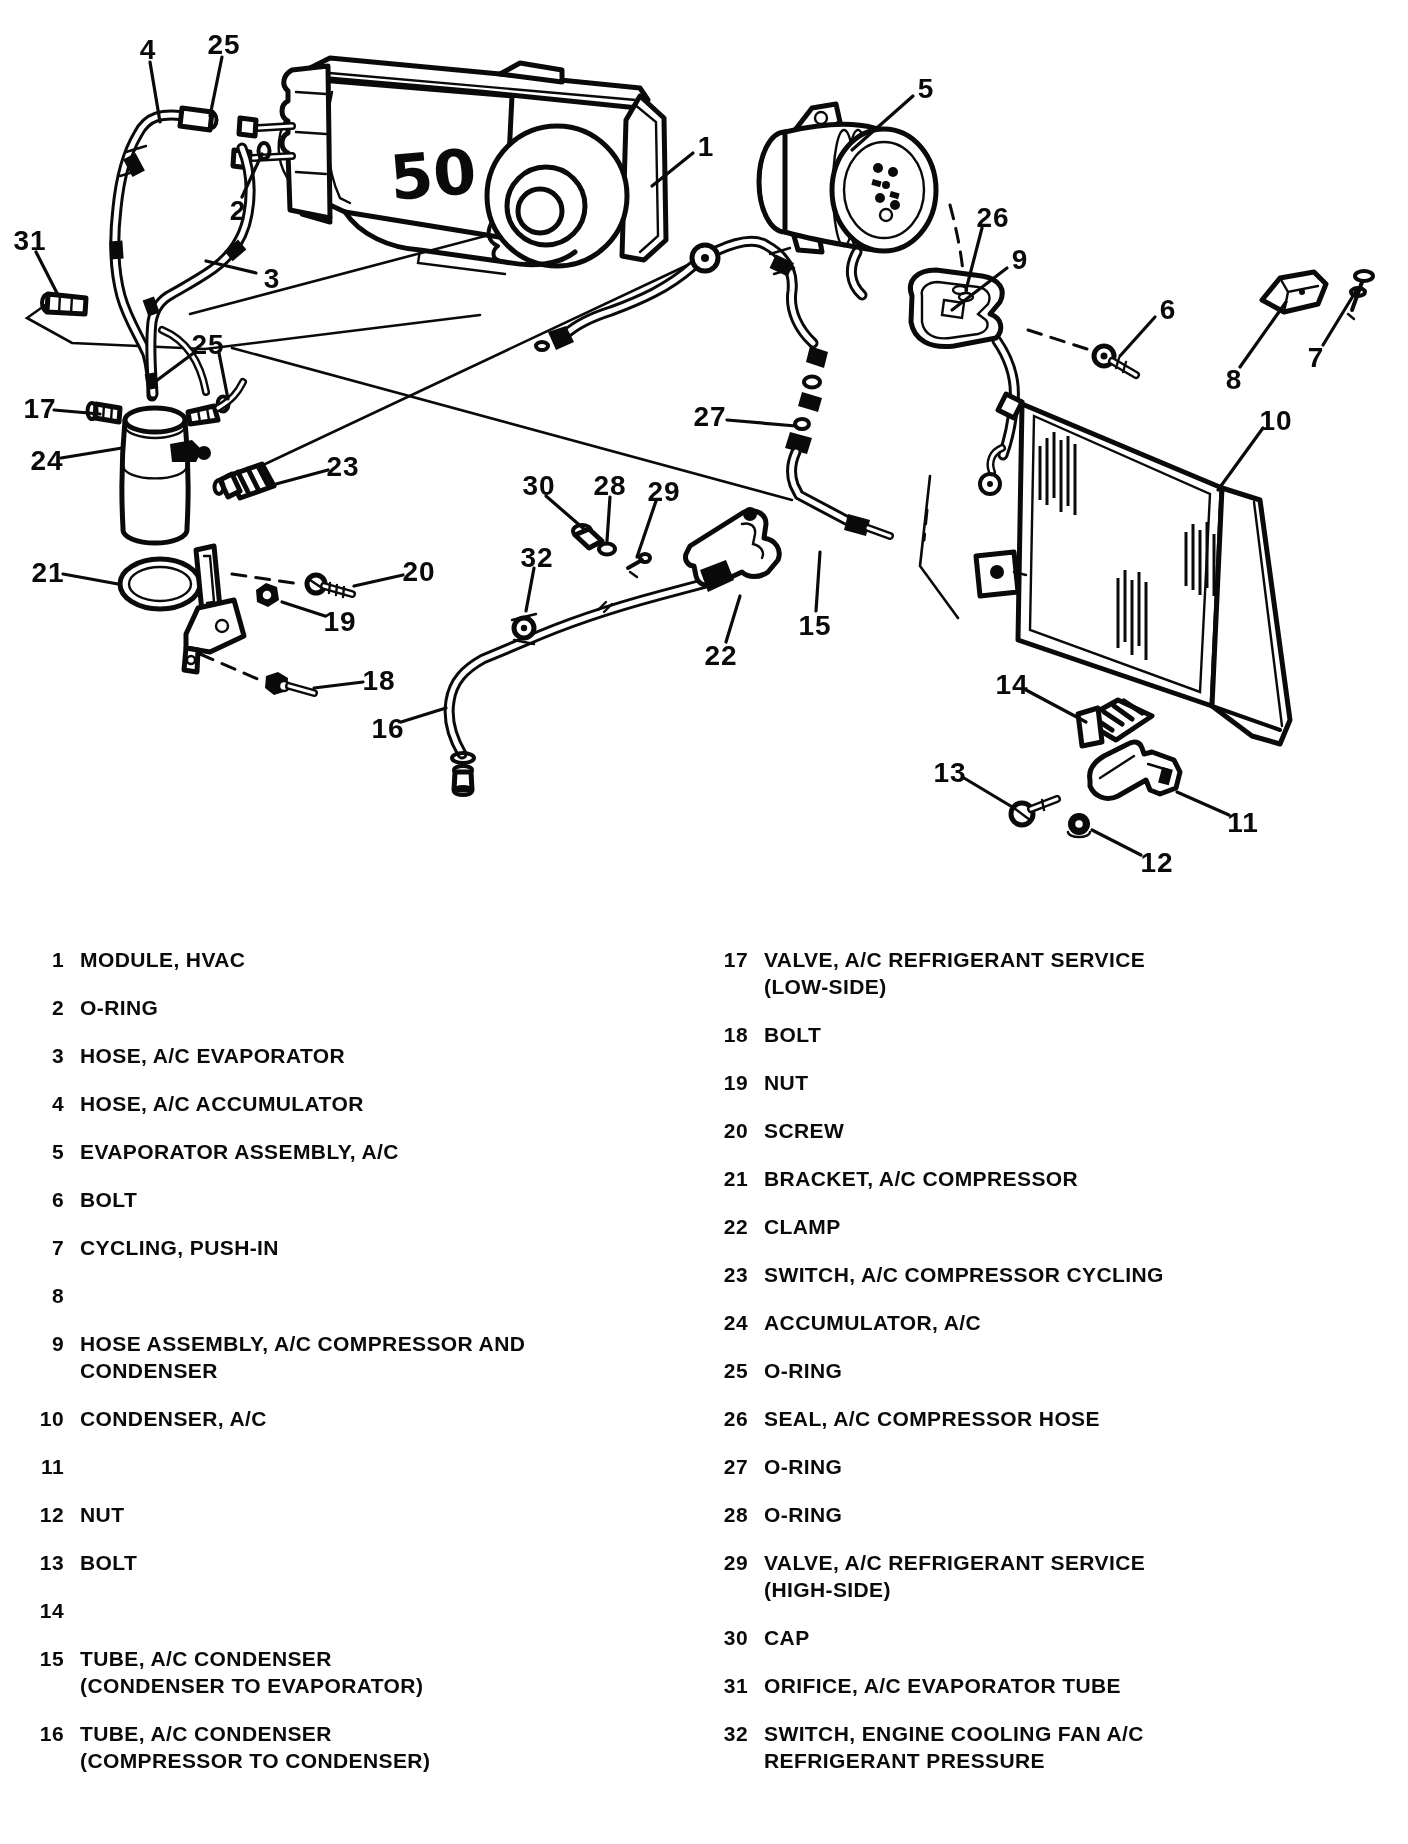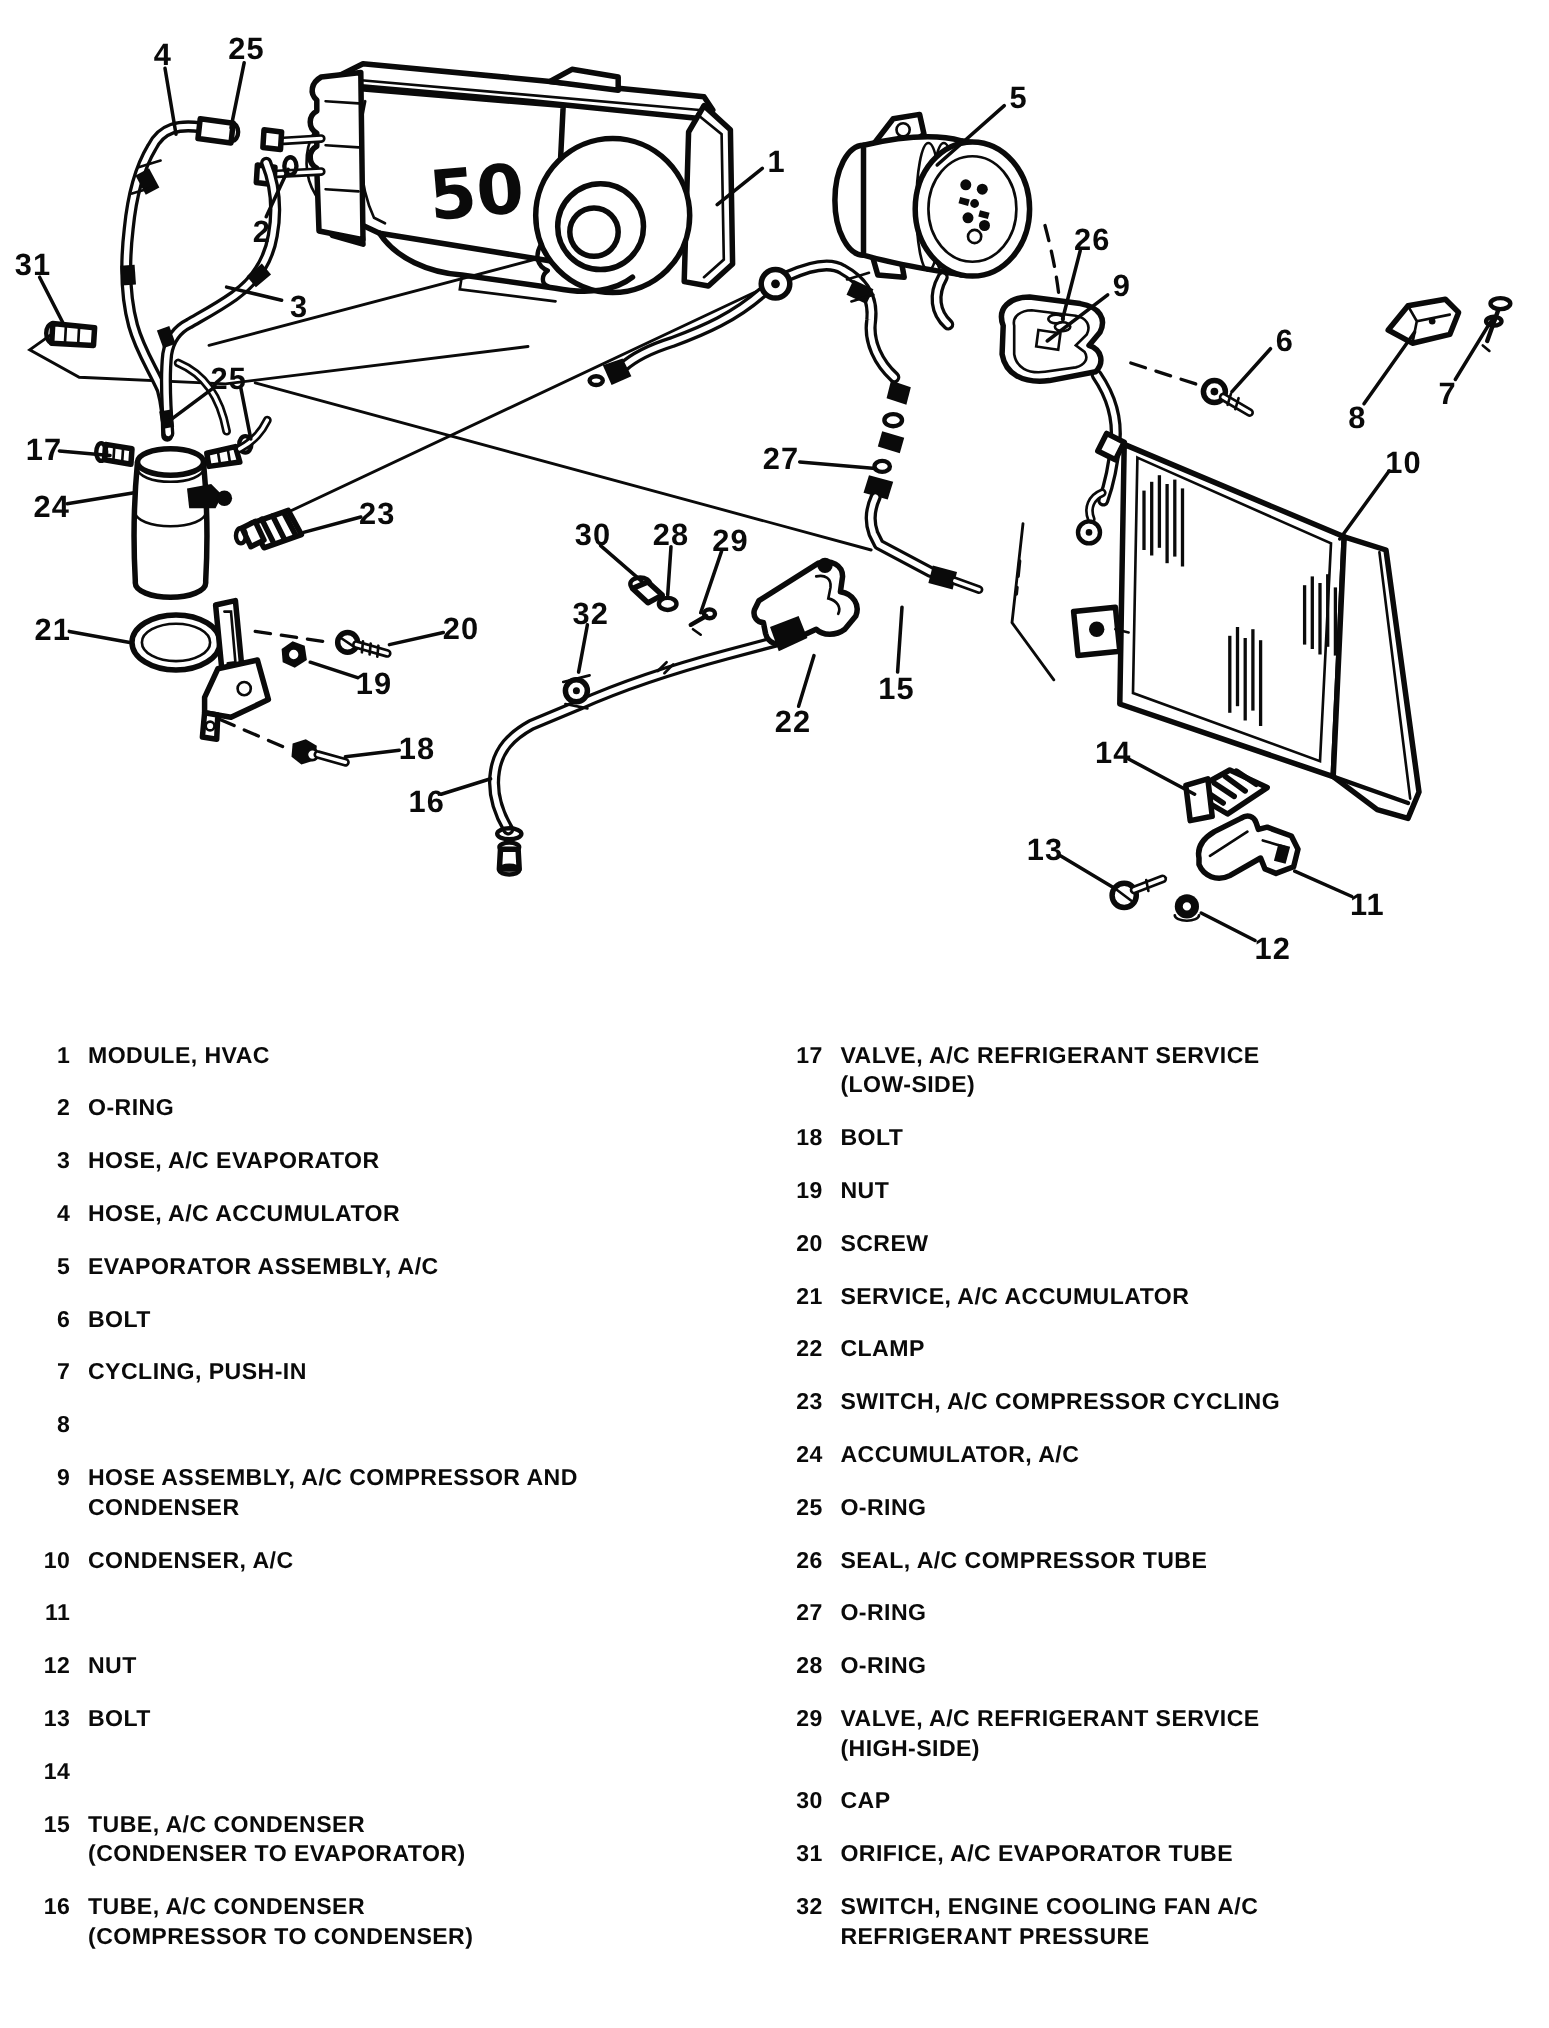--- a/index.html
+++ b/index.html
@@ -547,41 +547,41 @@
       <div class="pl-item">
         <span class="pl-num">19</span>
         <span class="pl-name">NUT</span>
       </div>
       <div class="pl-item">
         <span class="pl-num">20</span>
         <span class="pl-name">SCREW</span>
       </div>
       <div class="pl-item">
         <span class="pl-num">21</span>
-        <span class="pl-name">SERVICE, A/C ACCUMULATOR</span>
+        <span class="pl-name">BRACKET, A/C COMPRESSOR</span>
       </div>
       <div class="pl-item">
         <span class="pl-num">22</span>
         <span class="pl-name">CLAMP</span>
       </div>
       <div class="pl-item">
         <span class="pl-num">23</span>
         <span class="pl-name">SWITCH, A/C COMPRESSOR CYCLING</span>
       </div>
       <div class="pl-item">
         <span class="pl-num">24</span>
         <span class="pl-name">ACCUMULATOR, A/C</span>
       </div>
       <div class="pl-item">
         <span class="pl-num">25</span>
         <span class="pl-name">O-RING</span>
       </div>
       <div class="pl-item">
         <span class="pl-num">26</span>
-        <span class="pl-name">SEAL, A/C COMPRESSOR TUBE</span>
+        <span class="pl-name">SEAL, A/C COMPRESSOR HOSE</span>
       </div>
       <div class="pl-item">
         <span class="pl-num">27</span>
         <span class="pl-name">O-RING</span>
       </div>
       <div class="pl-item">
         <span class="pl-num">28</span>
         <span class="pl-name">O-RING</span>
       </div>
       <div class="pl-item">

